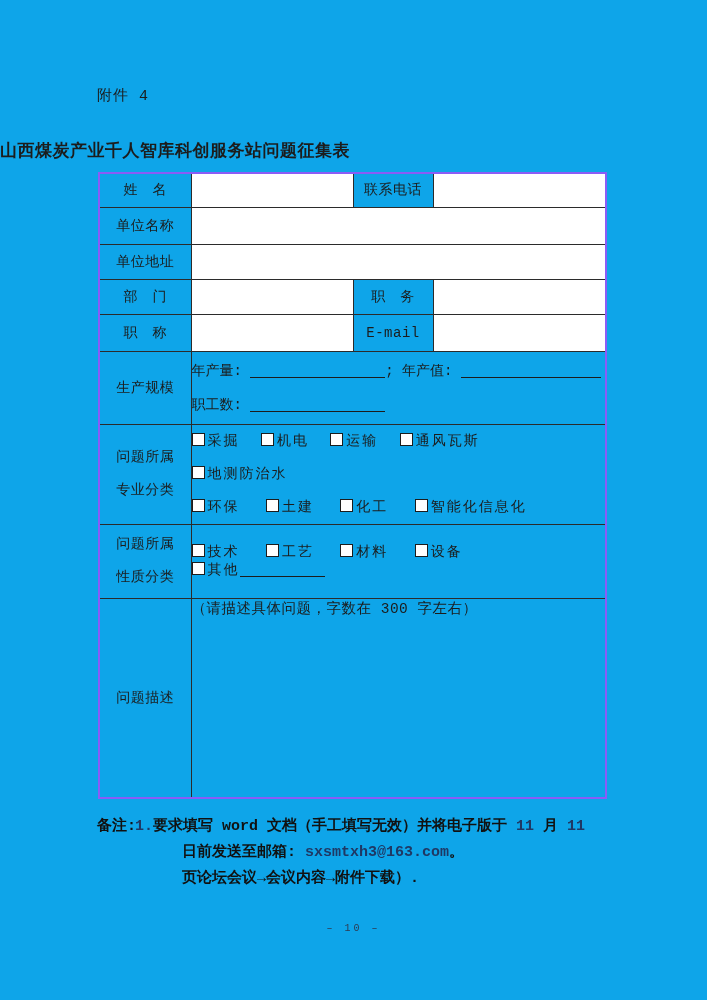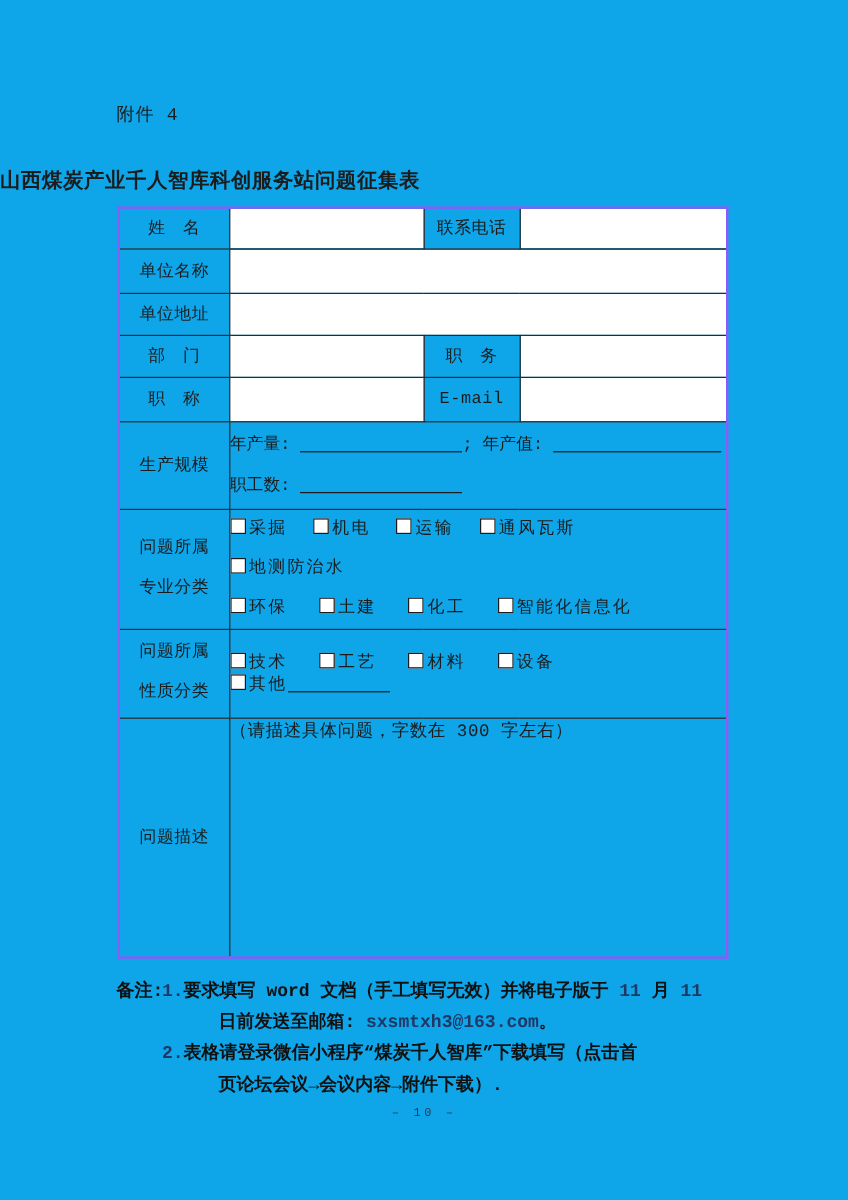--- a/index.html
+++ b/index.html
@@ -169,19 +169,18 @@
         <div class="desc-hint">（请描述具体问题，字数在 300 字左右）</div>
       </td>
     </tr>
   </tbody>
     </table>
 
   <div class="notes">
     <span class="notes-label">备注:</span>
     <div class="note-l1"><span class="blue">1.</span><span>要求填写 word 文档（手工填写无效）并将电子版于 </span><span class="blue">11</span><span> 月 </span><span class="blue">11</span></div>
     <div class="note-l2"><span>日前发送至邮箱: </span><span class="blue">sxsmtxh3@163.com</span><span>。</span></div>
-    <div class="note-l3"><span class="blue">2.</span><span>表格请登录微信小程序“煤炭千人智库”下载填写（点击首</span></div>
     <div class="note-l4"><span>页论坛会议→会议内容→附件下载）.</span></div>
   </div>
 
   <div class="page-number">– 10 –</div>
 
 </div>
 
 </body></html>

